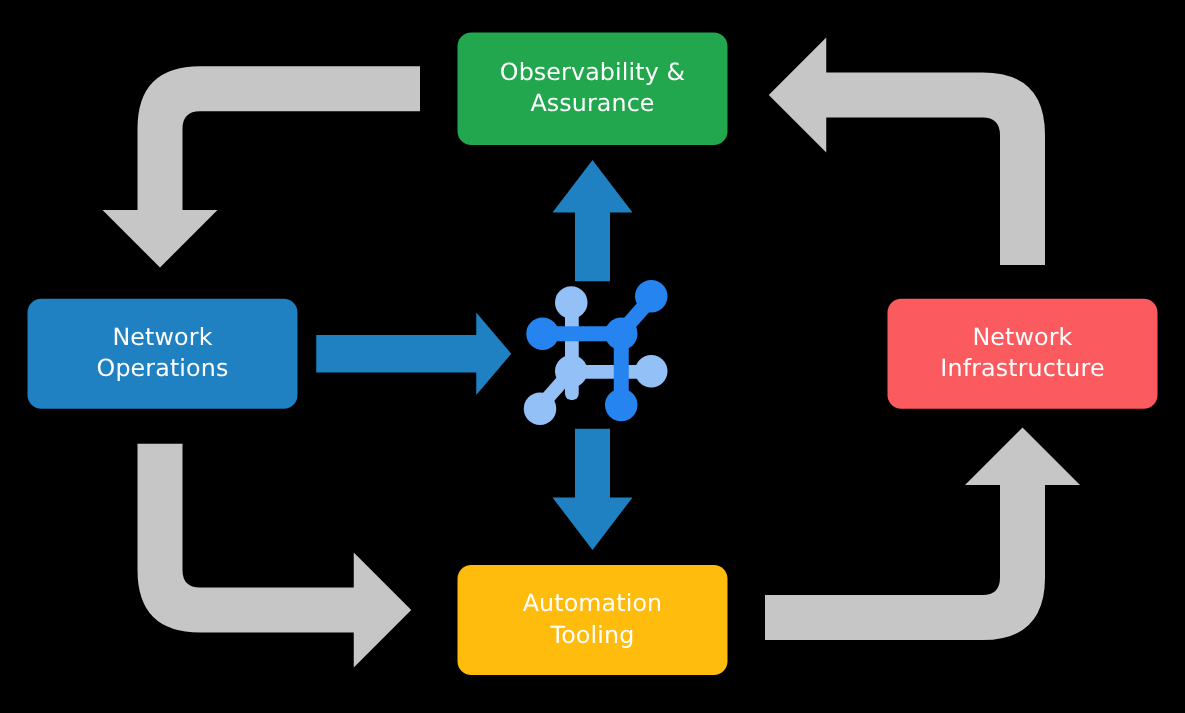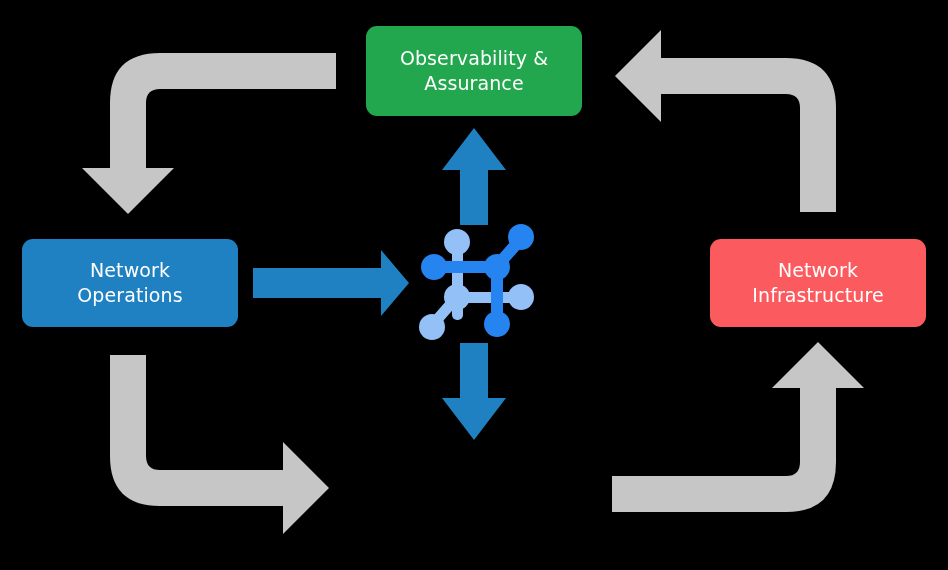--- a/index.html
+++ b/index.html
@@ -171,14 +171,18 @@
   <div class="node-box" id="box-operations">
     <span class="node-label">Network
 Operations</span>
   </div>
 
   <div class="node-box" id="box-infrastructure">
     <span class="node-label">Network
 Infrastructure</span>
   </div>
 
+  <div class="node-box" id="box-automation">
+    <span class="node-label">Automation
+Tooling</span>
+  </div>
 
 </div>
 
 </body></html>

